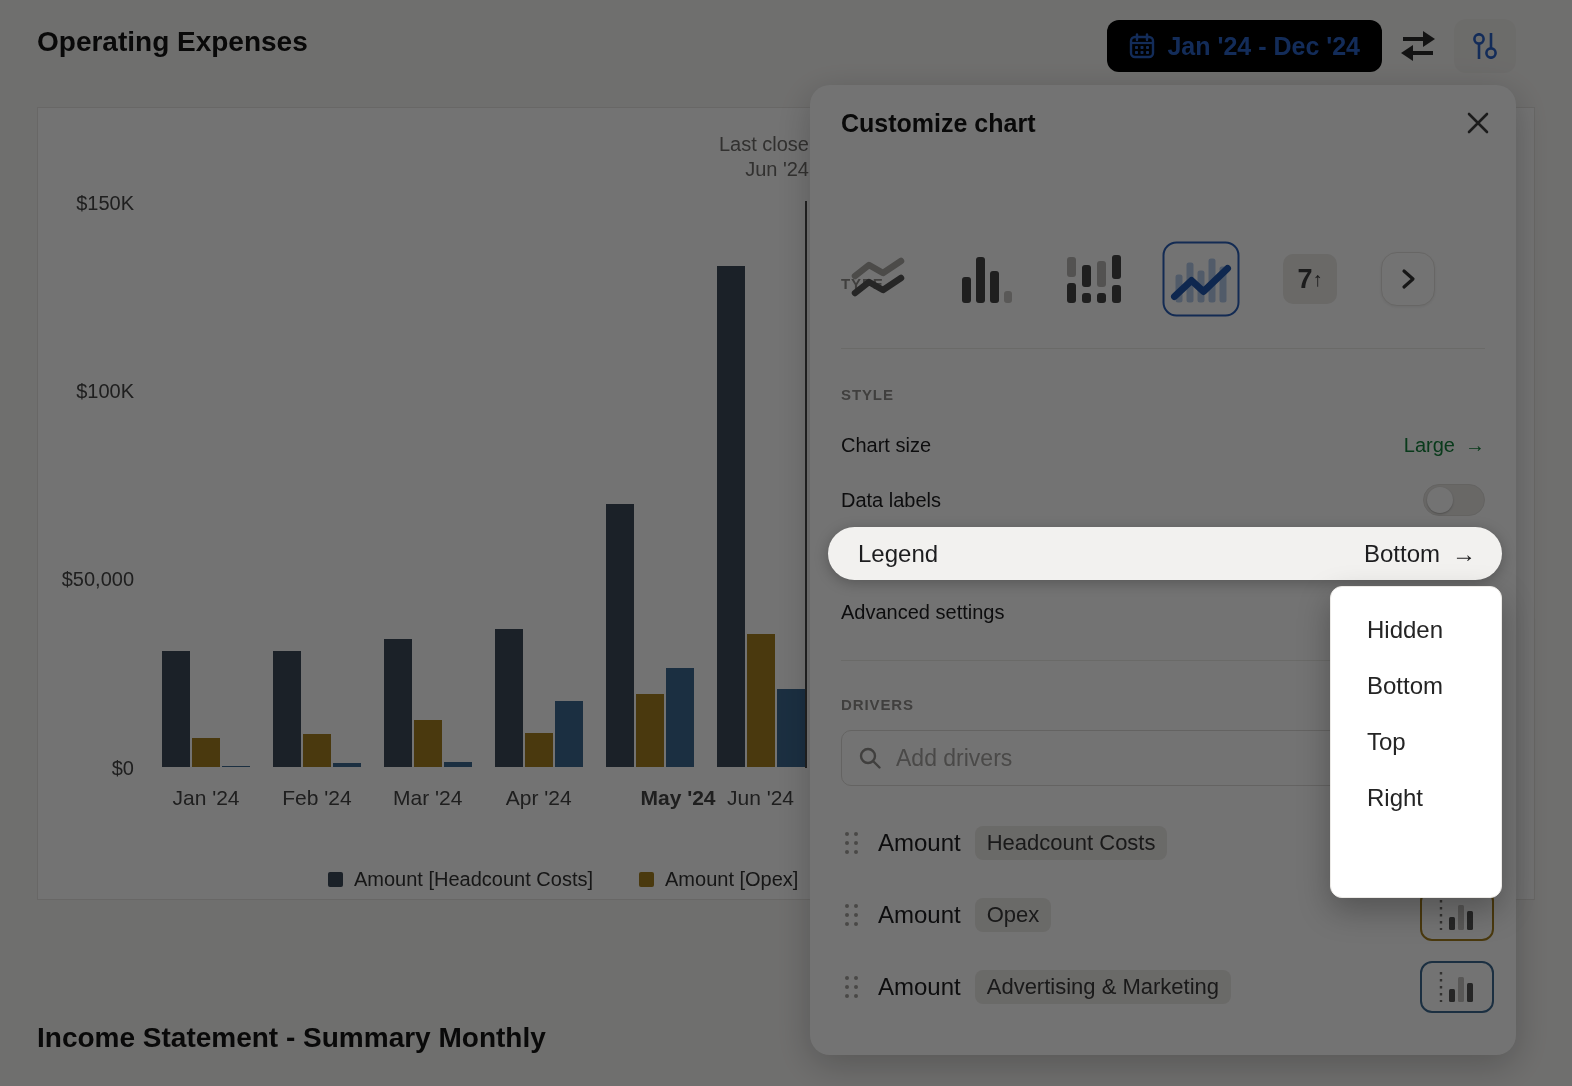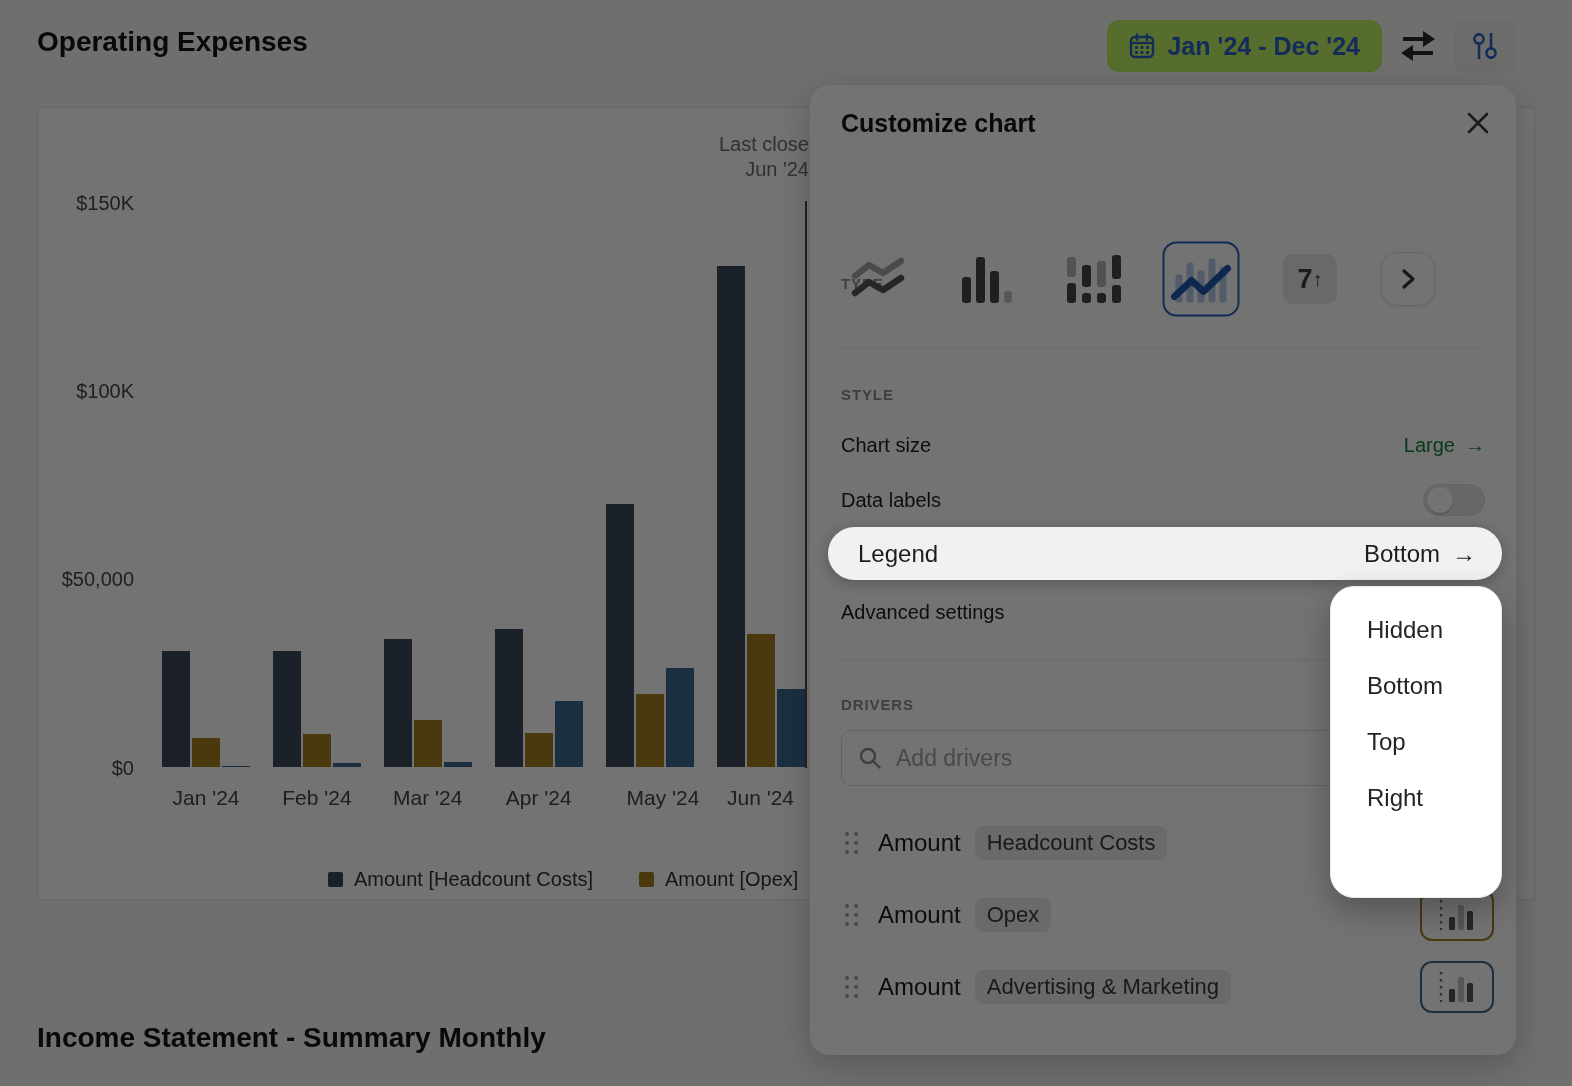--- a/index.html
+++ b/index.html
@@ -16,21 +16,21 @@
     position:absolute; left:37px; top:26px;
     font-size:28px; font-weight:bold; color:#141414;
   }
   .bottom-title {
     position:absolute; left:37px; top:1022px;
     font-size:28px; font-weight:bold; color:#141414;
   }
   .toolbar { position:absolute; right:56px; top:19px; display:flex; align-items:center; gap:16px; }
   .date-btn {
     height:52px; padding:0 22px; border-radius:12px;
-    background:#bef264; display:flex; align-items:center; gap:12px;
+    background:#000000; display:flex; align-items:center; gap:12px;
     font-size:25px; font-weight:600; color:#2b62c5; cursor:pointer;
   }
   .icon-btn { display:flex; align-items:center; justify-content:center; cursor:pointer; }
   .settings-btn { width:62px; height:54px; border-radius:12px; background:#f0efec; }
 
   
   .card {
     position:absolute; left:37px; top:107px; width:1498px; height:793px;
     background:#ffffff; border:1.5px solid #e7e5e2;
   }
@@ -125,21 +125,21 @@
   .spot-legend-row {
     position:absolute; left:828px; top:527px; width:674px; height:53px; z-index:20;
     background:#f2f1ef; border-radius:27px;
     display:flex; align-items:center; justify-content:space-between;
     padding:0 26px 0 30px; font-size:24px; color:#1d1d1f; cursor:pointer;
     box-shadow:0 3px 14px rgba(0,0,0,.25);
   }
   .spot-legend-value { display:flex; align-items:center; gap:12px; }
   .dropdown {
     position:absolute; left:1330px; top:586px; width:172px; height:312px; z-index:20;
-    background:#fff; border-radius:24px; border:1px solid #eceae7;
+    background:#fff; border-radius:12px; border:1px solid #eceae7;
     box-shadow:0 12px 32px rgba(0,0,0,.28); padding-top:15px;
   }
   .dropdown-item {
     height:56px; display:flex; align-items:center; padding-left:36px;
     font-size:24px; color:#242424; cursor:pointer;
   }
   .arrow-dark { color:#1d1d1f; font-size:24px; }
 </style>
 </head>
 <body>
@@ -205,21 +205,21 @@
       <div class="bar" style="left: 184px; top: 658.371px; width: 28px; height: 1.1292px; background: rgb(61, 105, 145);"></div>
       <div class="bar" style="left: 294.9px; top: 654.983px; width: 28px; height: 4.5168px; background: rgb(61, 105, 145);"></div>
       <div class="bar" style="left: 405.8px; top: 653.854px; width: 28px; height: 5.646px; background: rgb(61, 105, 145);"></div>
       <div class="bar" style="left: 516.7px; top: 592.877px; width: 28px; height: 66.6228px; background: rgb(61, 105, 145);"></div>
       <div class="bar" style="left: 627.6px; top: 559.754px; width: 28px; height: 99.746px; background: rgb(61, 105, 145);"></div>
       <div class="bar" style="left: 738.5px; top: 580.832px; width: 28px; height: 78.6676px; background: rgb(61, 105, 145);"></div>
       <div class="xlabel" style="left: 168px;">Jan '24</div>
       <div class="xlabel" style="left: 278.9px;">Feb '24</div>
       <div class="xlabel" style="left: 389.8px;">Mar '24</div>
       <div class="xlabel" style="left: 500.7px;">Apr '24</div>
-      <div class="xlabel" style="left: 625px;">May '24</div>
+      <div class="xlabel" style="left: 640px; font-weight: bold;">May '24</div>
       <div class="xlabel" style="left: 722.5px;">Jun '24</div>
     </div>
   <div class="last-close">
     <div>Last close</div>
     <div>Jun '24</div>
   </div>
   <div class="last-close-line"></div>
   <div class="legend-strip">
     <div class="legend-item">
       <span class="legend-swatch" style="background: rgb(61, 74, 89);"></span>

